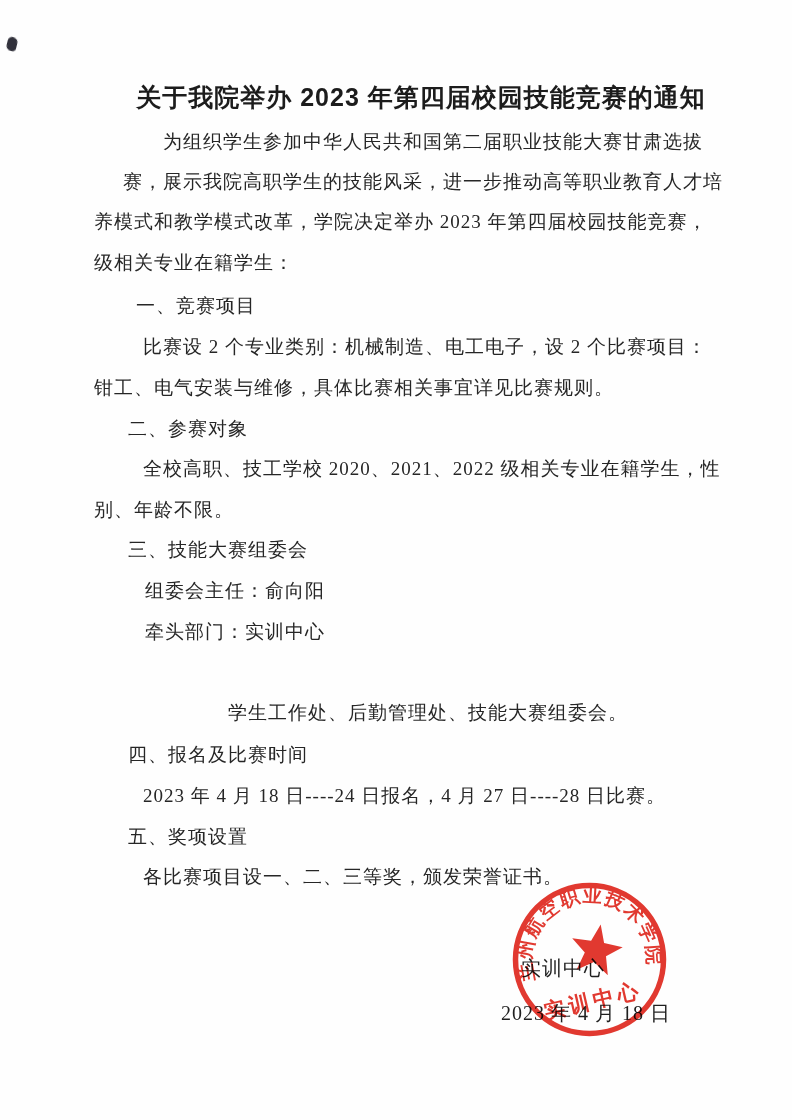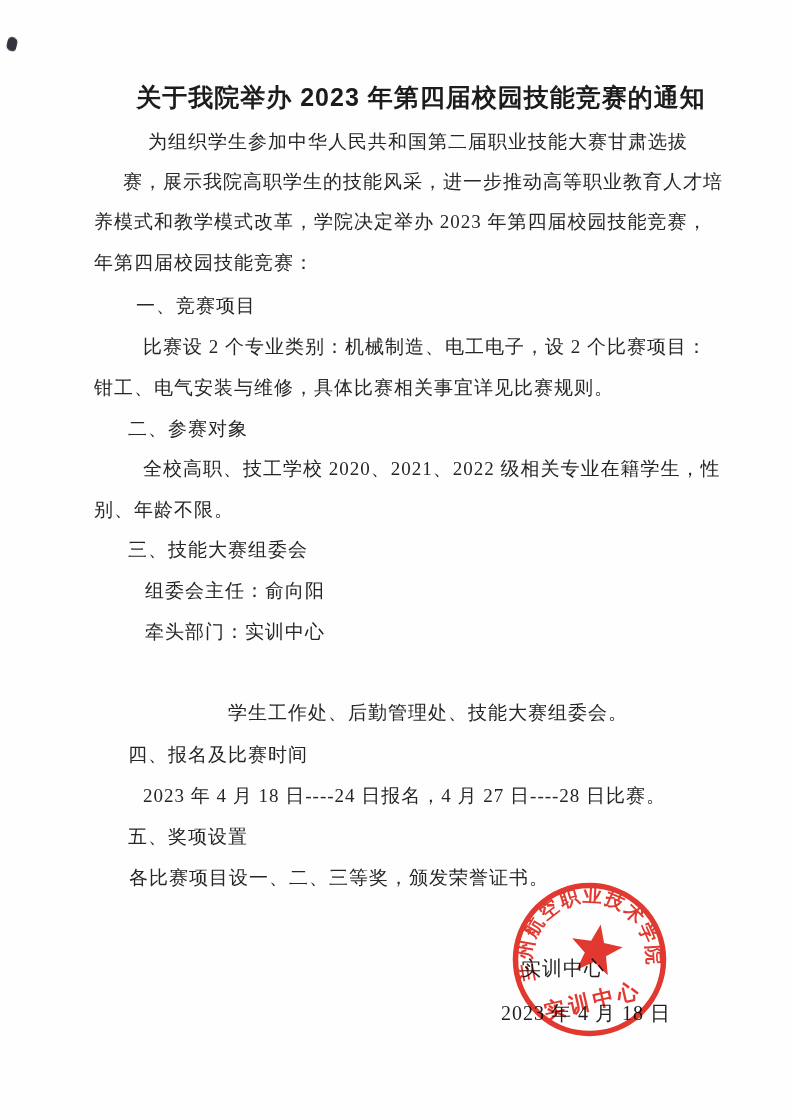--- a/index.html
+++ b/index.html
@@ -55,38 +55,38 @@
 </style>
 </head>
 <body>
 
 <div class="page">
 
   <div class="scan-blob"></div>
 
   <div class="title">关于我院举办 2023 年第四届校园技能竞赛的通知</div>
 
-  <div class="bodyline" style="top:131px;left:148px;font-family:Liberation Serif, serif;">为组织学生参加中华人民共和国第二届职业技能大赛甘肃选拔</div>
+  <div class="bodyline" style="top:131px;left:163px;font-family:Liberation Serif, serif;">为组织学生参加中华人民共和国第二届职业技能大赛甘肃选拔</div>
   <div class="bodyline" style="top:171px;left:123px;">赛，展示我院高职学生的技能风采，进一步推动高等职业教育人才培</div>
   <div class="bodyline" style="top:211px;left:94px;">养模式和教学模式改革，学院决定举办 2023 年第四届校园技能竞赛，</div>
-  <div class="bodyline" style="top:252px;left:94px;">年第四届校园技能竞赛：</div>
+  <div class="bodyline" style="top:252px;left:94px;">级相关专业在籍学生：</div>
   <div class="bodyline" style="top:295px;left:128px;margin-left:8px;">一、竞赛项目</div>
   <div class="bodyline" style="top:336px;left:143px;">比赛设 2 个专业类别：机械制造、电工电子，设 2 个比赛项目：</div>
   <div class="bodyline" style="top:377px;left:94px;">钳工、电气安装与维修，具体比赛相关事宜详见比赛规则。</div>
   <div class="bodyline" style="top:418px;left:128px;">二、参赛对象</div>
   <div class="bodyline" style="top:458px;left:143px;">全校高职、技工学校 2020、2021、2022 级相关专业在籍学生，性</div>
   <div class="bodyline" style="top:499px;left:94px;">别、年龄不限。</div>
   <div class="bodyline" style="top:539px;left:128px;">三、技能大赛组委会</div>
   <div class="bodyline" style="top:580px;left:145px;">组委会主任：俞向阳</div>
   <div class="bodyline" style="top:621px;left:145px;">牵头部门：实训中心</div>
   <div class="bodyline" style="top:702px;left:228px;">学生工作处、后勤管理处、技能大赛组委会。</div>
   <div class="bodyline" style="top:744px;left:128px;">四、报名及比赛时间</div>
   <div class="bodyline" style="top:785px;left:143px;">2023 年 4 月 18 日----24 日报名，4 月 27 日----28 日比赛。</div>
   <div class="bodyline" style="top:826px;left:128px;">五、奖项设置</div>
-  <div class="bodyline" style="top:867px;left:129px;">各比赛项目设一、二、三等奖，颁发荣誉证书。</div>
+  <div class="bodyline" style="top:867px;left:143px;font-family:Liberation Mono, monospace;">各比赛项目设一、二、三等奖，颁发荣誉证书。</div>
 
   <div class="sig" style="top:957px;left:521px;">实训中心</div>
   <div class="sig" style="top:1002px;left:501px;">2023 年 4 月 18 日</div>
 
   <svg class="seal" viewBox="0 0 175 175">
     <circle cx="84.5" cy="86.5" r="74" fill="none" stroke="#e02a20" stroke-width="5.5"></circle>
     <polygon fill="#e02a20" points="95.7,51.4 99.1,70.1 117.7,74.2 101,83.3 102.8,102.3 89,89.1 71.6,96.8 79.8,79.6 67.2,65.3 86.1,67.8"></polygon>
     <defs>
       <path id="sealArc" d="M 29,103.5 A 58,58 0 1 1 140,103.5" fill="none"></path>
     </defs>

